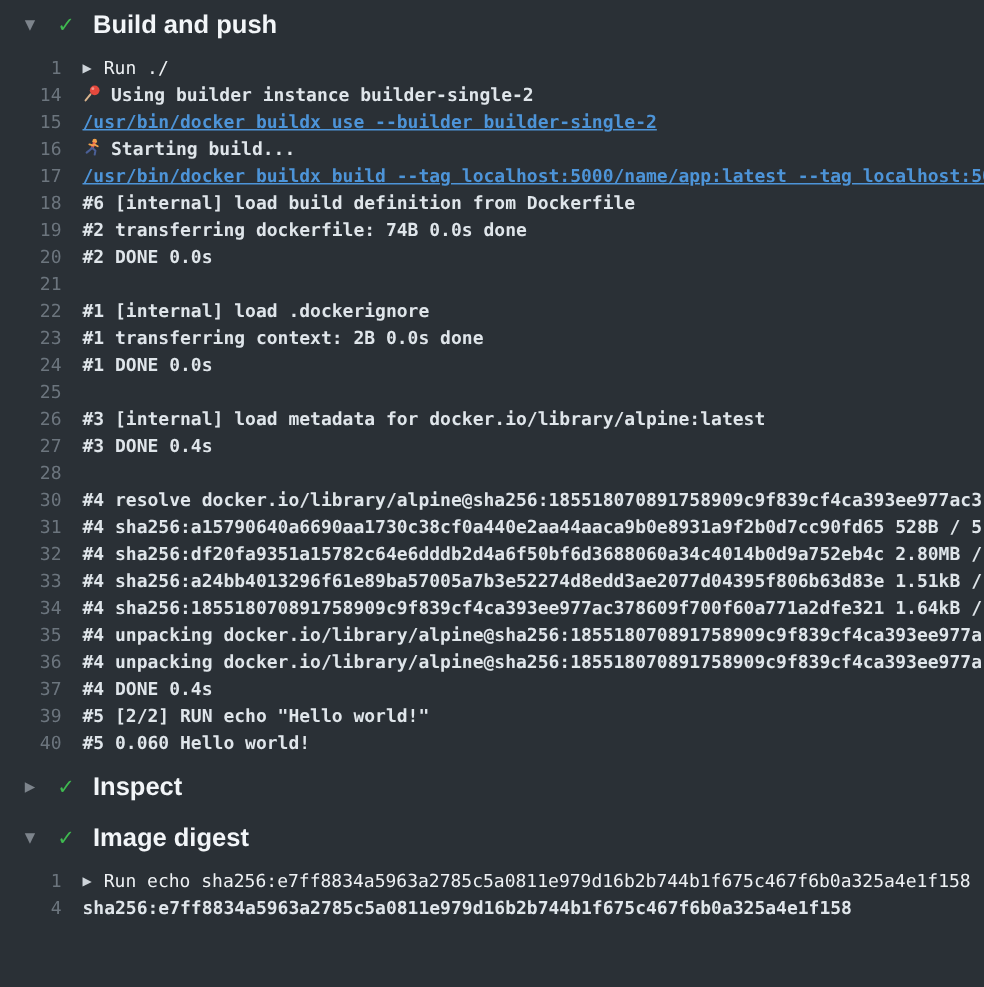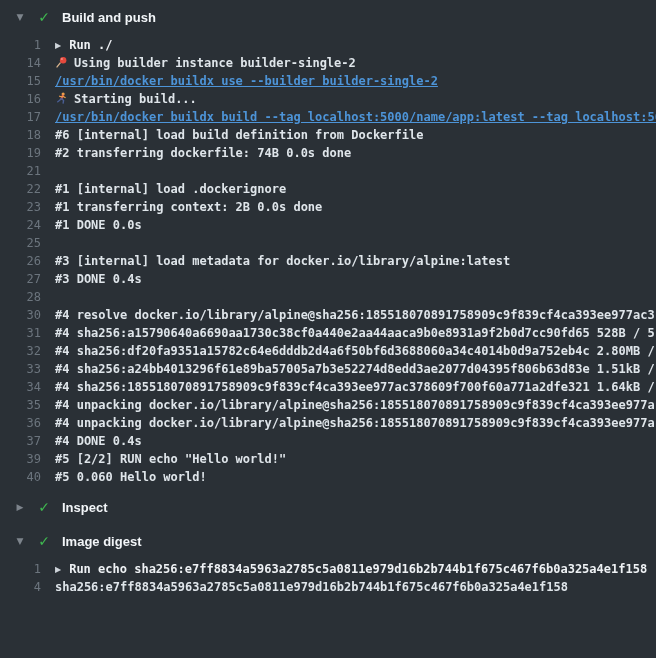--- a/index.html
+++ b/index.html
@@ -19,31 +19,31 @@
     font-family:"DejaVu Sans",sans-serif;
   }
   .check{
     width:16px;flex:none;margin-left:8px;text-align:center;
     color:#3fb950;font-size:14px;font-weight:700;line-height:1;
     font-family:"DejaVu Sans",sans-serif;
   }
   .sec-title{
     margin-left:10px;
     font-family:"Liberation Sans",sans-serif;
-    font-size:13px;font-weight:700;color:#f2f5f8;
+    font-size:17px;font-weight:700;color:#f2f5f8;
   }
   .sec-lines{padding-top:2px;padding-bottom:4px;}
   .row{display:flex;height:18px;line-height:18px;font-size:12px;white-space:pre;}
   .ln{
     width:41px;flex:none;text-align:right;
     color:#6c757e;cursor:pointer;
   }
   .lc{margin-left:14px;color:#dfe5ea;flex:none;font-weight:bold;}
   .lc.command{color:#4d94d8;font-weight:700;text-decoration:underline;}
-  .lc.run{color:#eef1f4;font-weight:700;}
+  .lc.run{color:#eef1f4;font-weight:400;}
   .toggle{
     display:inline-block;font-size:8px;color:#ced4da;
     margin-right:8px;vertical-align:1px;cursor:pointer;
     font-family:"DejaVu Sans",sans-serif;
   }
   .emoji{display:inline-block;margin-right:6px;}
   .emoji svg{width:13px;height:13px;vertical-align:-2px;}
   [data-interactable="true"]{cursor:pointer;}
 </style>
 </head>
@@ -67,20 +67,21 @@
         <div class="row" data-interactable="true"><span class="ln" data-interactable="true">15</span><span class="lc command" data-interactable="false">/usr/bin/docker buildx use --builder builder-single-2</span></div>
         <div class="row" data-interactable="true"><span class="ln" data-interactable="true">16</span><span class="lc plain" data-interactable="false"><span class="emoji" data-interactable="false"><svg viewBox="0 0 16 16">
                 <circle cx="10" cy="2.6" r="1.9" fill="#f0a04b"></circle>
                 <path d="M9.5 4.6 L8 8" stroke="#e2574c" stroke-width="2.4" stroke-linecap="round" fill="none"></path>
                 <path d="M9.5 5.2 L12.5 6.8 M8.6 6 L5.6 5.2" stroke="#f0a04b" stroke-width="1.5" stroke-linecap="round" fill="none"></path>
                 <path d="M8 8 L10.6 10.4 L10 13.6 M8 8 L5.4 10.4 L3.4 12" stroke="#4a5f96" stroke-width="1.7" stroke-linecap="round" stroke-linejoin="round" fill="none"></path>
               </svg></span>Starting build...</span></div>
         <div class="row" data-interactable="true"><span class="ln" data-interactable="true">17</span><span class="lc command" data-interactable="false">/usr/bin/docker buildx build --tag localhost:5000/name/app:latest --tag localhost:50</span></div>
         <div class="row" data-interactable="true"><span class="ln" data-interactable="true">18</span><span class="lc plain" data-interactable="false">#6 [internal] load build definition from Dockerfile</span></div>
         <div class="row" data-interactable="true"><span class="ln" data-interactable="true">19</span><span class="lc plain" data-interactable="false">#2 transferring dockerfile: 74B 0.0s done</span></div>
+        <div class="row" data-interactable="true"><span class="ln" data-interactable="true">20</span><span class="lc plain" data-interactable="false">#2 DONE 0.0s</span></div>
         <div class="row" data-interactable="true"><span class="ln" data-interactable="true">21</span><span class="lc blank" data-interactable="false"></span></div>
         <div class="row" data-interactable="true"><span class="ln" data-interactable="true">22</span><span class="lc plain" data-interactable="false">#1 [internal] load .dockerignore</span></div>
         <div class="row" data-interactable="true"><span class="ln" data-interactable="true">23</span><span class="lc plain" data-interactable="false">#1 transferring context: 2B 0.0s done</span></div>
         <div class="row" data-interactable="true"><span class="ln" data-interactable="true">24</span><span class="lc plain" data-interactable="false">#1 DONE 0.0s</span></div>
         <div class="row" data-interactable="true"><span class="ln" data-interactable="true">25</span><span class="lc blank" data-interactable="false"></span></div>
         <div class="row" data-interactable="true"><span class="ln" data-interactable="true">26</span><span class="lc plain" data-interactable="false">#3 [internal] load metadata for docker.io/library/alpine:latest</span></div>
         <div class="row" data-interactable="true"><span class="ln" data-interactable="true">27</span><span class="lc plain" data-interactable="false">#3 DONE 0.4s</span></div>
         <div class="row" data-interactable="true"><span class="ln" data-interactable="true">28</span><span class="lc blank" data-interactable="false"></span></div>
         <div class="row" data-interactable="true"><span class="ln" data-interactable="true">30</span><span class="lc plain" data-interactable="false">#4 resolve docker.io/library/alpine@sha256:185518070891758909c9f839cf4ca393ee977ac3</span></div>
         <div class="row" data-interactable="true"><span class="ln" data-interactable="true">31</span><span class="lc plain" data-interactable="false">#4 sha256:a15790640a6690aa1730c38cf0a440e2aa44aaca9b0e8931a9f2b0d7cc90fd65 528B / 5</span></div>

